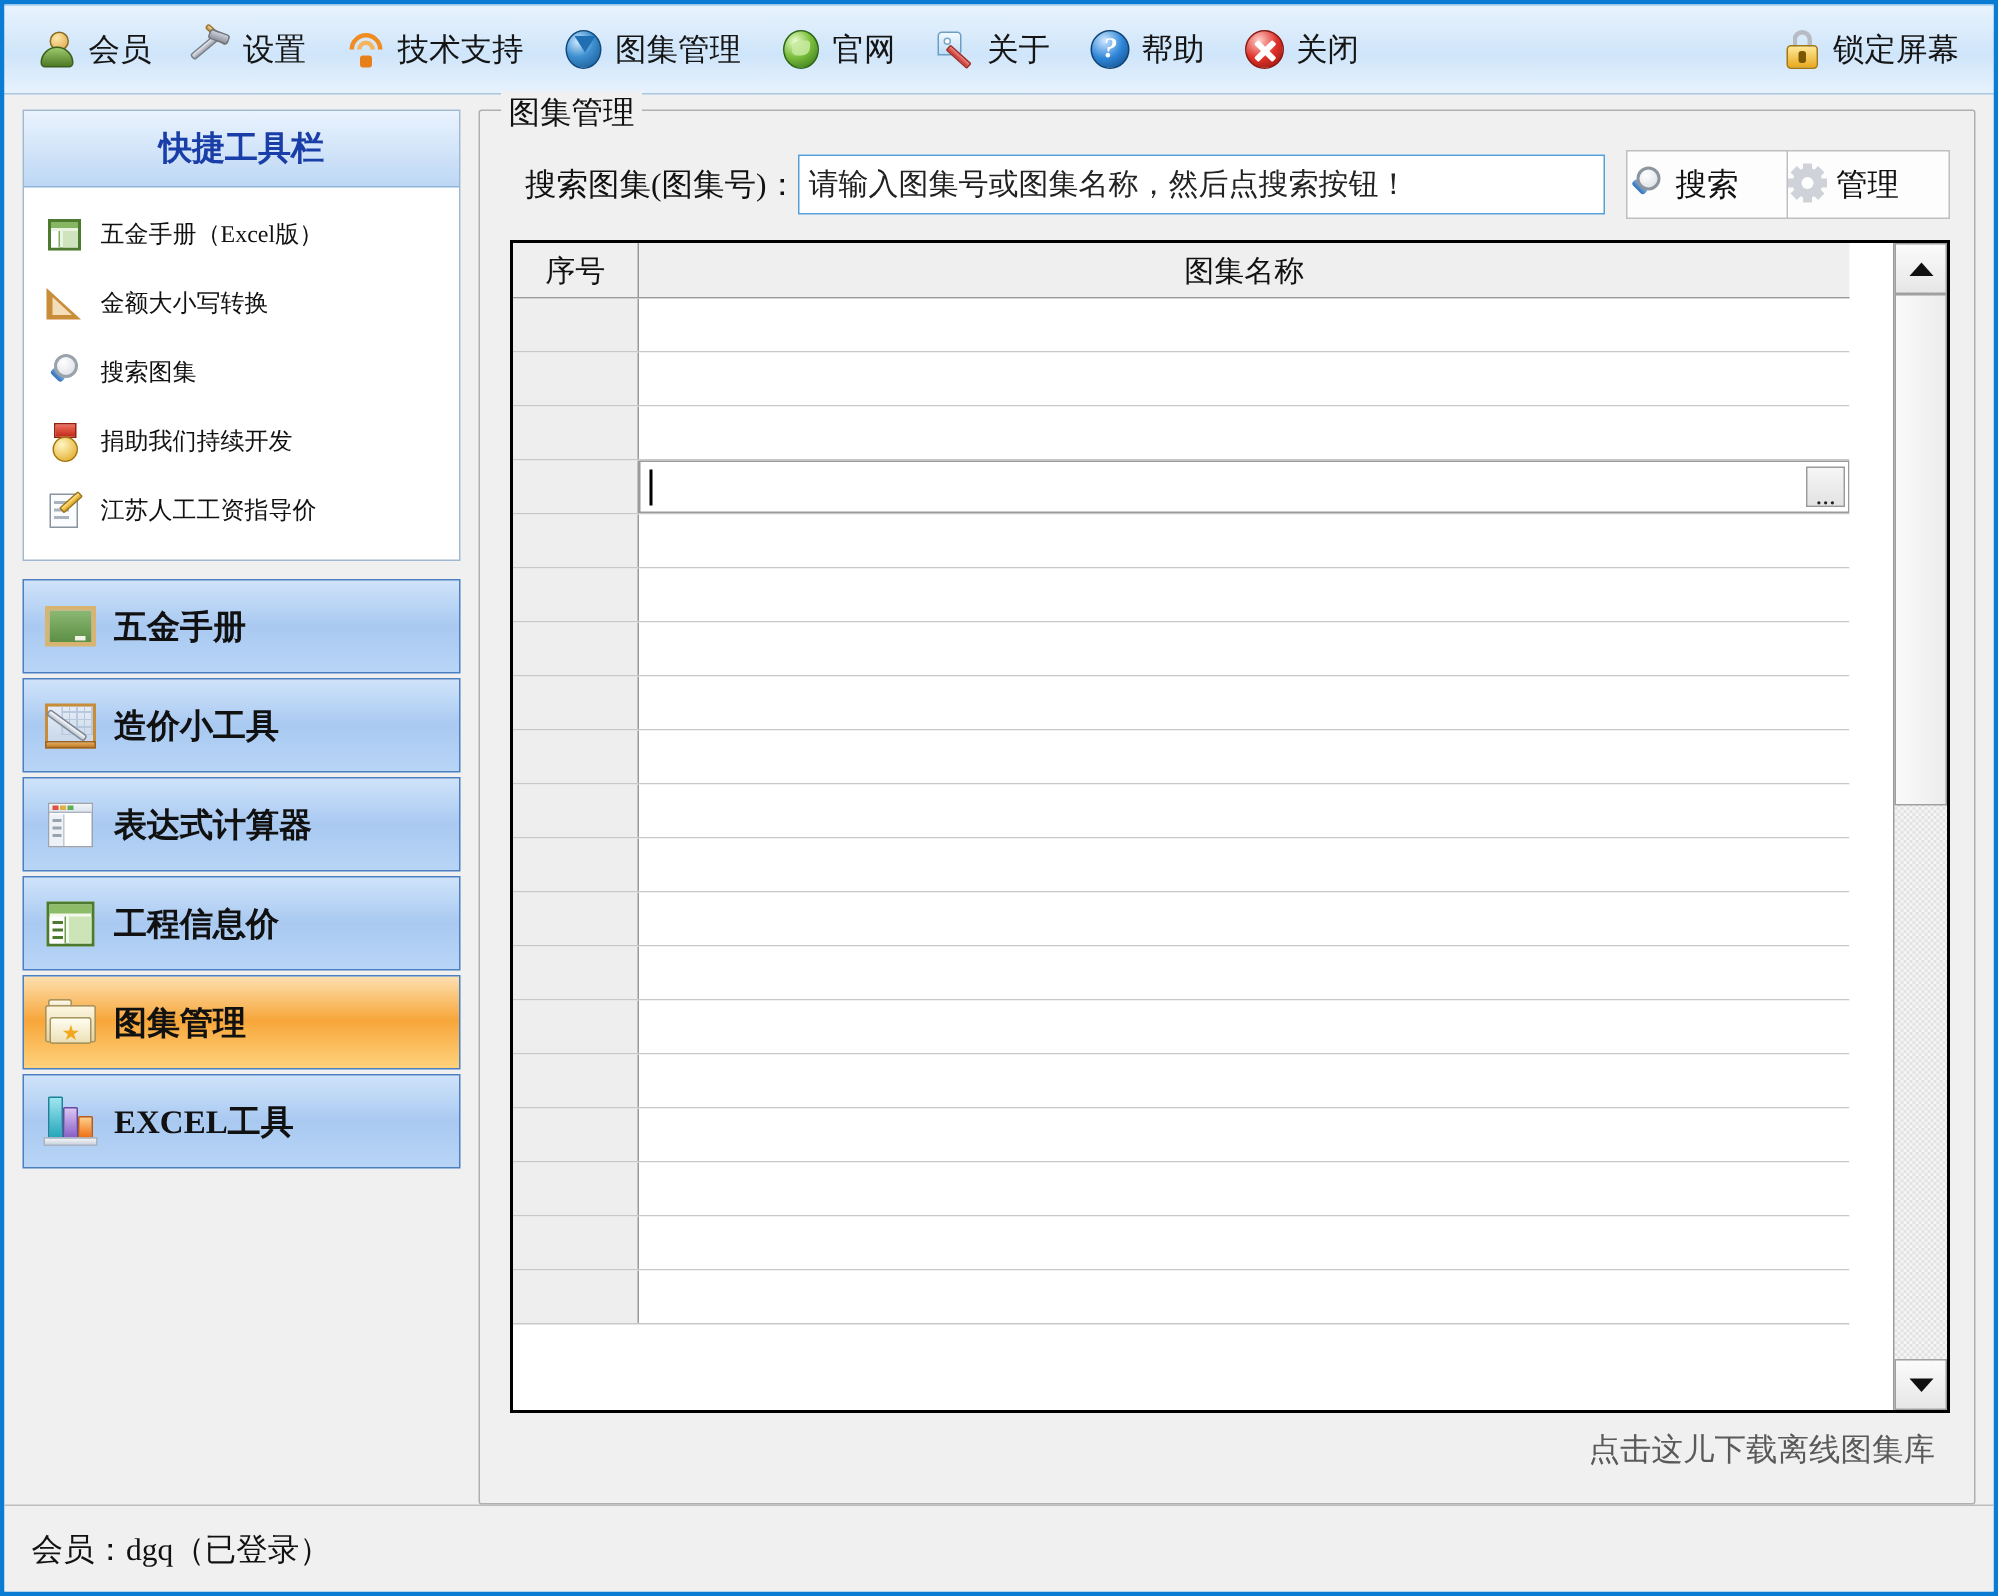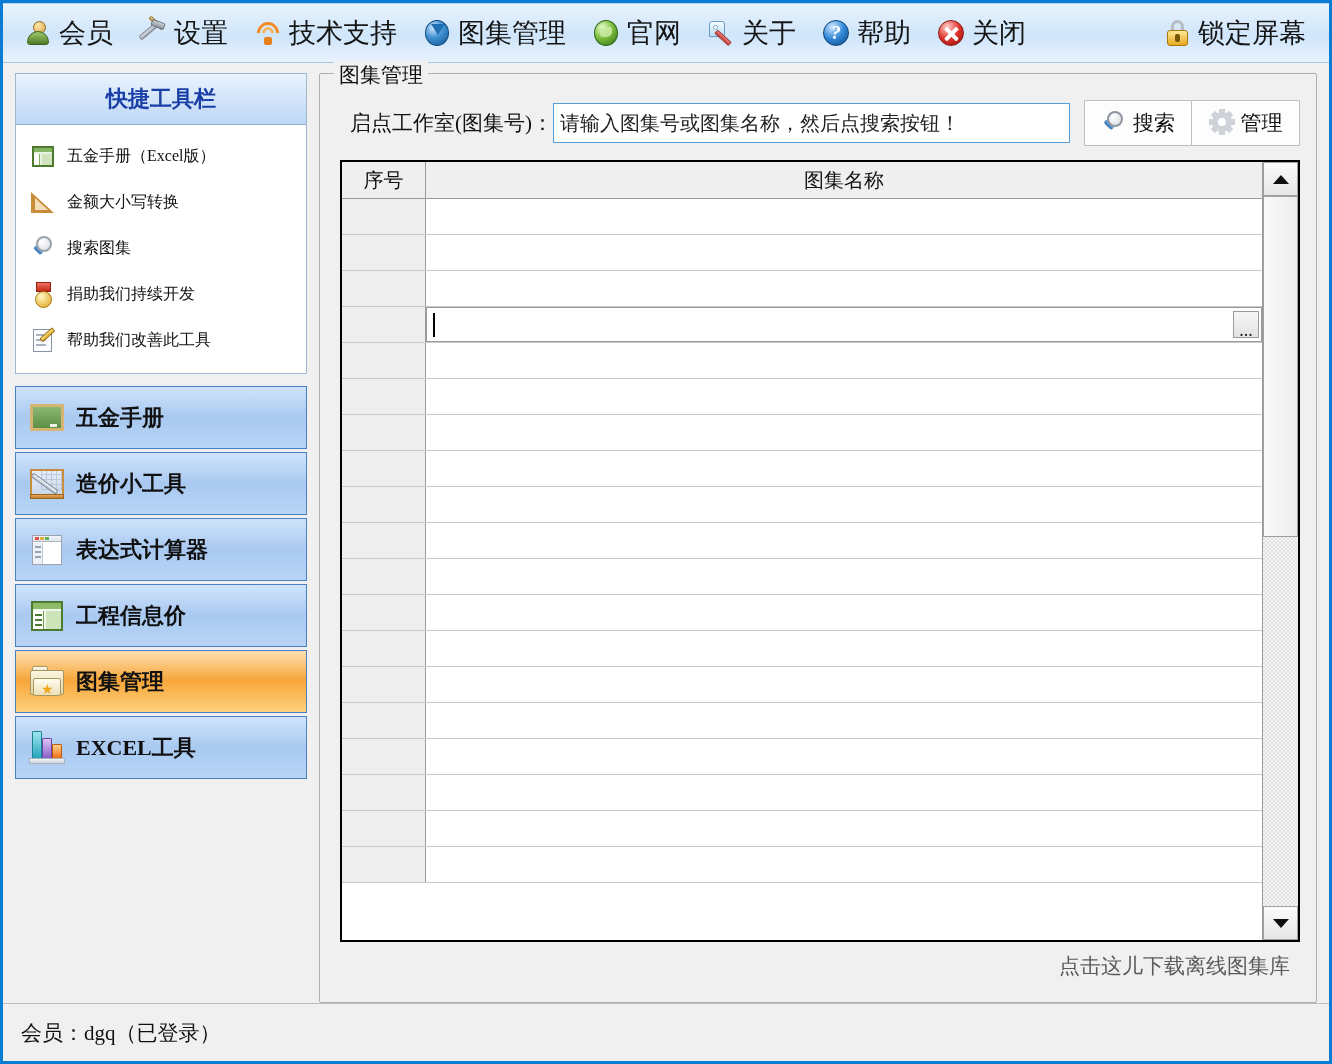--- a/index.html
+++ b/index.html
@@ -94,21 +94,21 @@
   }
   .tb-item {
     display: flex; align-items: center;
     height: 50px; padding: 0 13px;
     cursor: default;
   }
   .tb-item .tb-ico {
     width: 28px; height: 28px; margin-right: 7px;
     position: relative; flex: 0 0 auto;
   }
-  .tb-label { font-size: 27px; color: #151515; white-space: nowrap; }
+  .tb-label { font-size: 21px; color: #151515; white-space: nowrap; }
   .tb-spacer { flex: 1 1 auto; }
   .tb-lock { margin-right: 10px; }
 
   
   .ico-user .head {
     position: absolute; left: 9px; top: 2px; width: 11px; height: 11px;
     border-radius: 50%; background: radial-gradient(circle at 35% 30%, #ffe7a8, #d9a646);
     border: 1px solid #8a6a22;
   }
   .ico-user .body {
@@ -503,21 +503,21 @@
     font-size: 20px; color: #222;
     padding: 0 6px; box-sizing: border-box;
     font-family: "Liberation Serif", serif;
     margin-right: 14px;
   }
   .search-input::placeholder { color: #222; opacity: 1; }
   .btn {
     height: 46px; min-width: 108px;
     border: 1px solid #bfbfbf;
     background: #fdfdfd;
-    display: flex; align-items: center; justify-content: center;
+    display: flex; align-items: center; justify-content: flex-start;
     font-size: 21px; color: #111;
     font-family: "Liberation Serif", serif;
     box-sizing: border-box;
   }
   .btn + .btn { border-left: none; }
   .btn .bico { width: 26px; height: 26px; position: relative; margin-right: 6px; }
   .bico-search .lens {
     position: absolute; left: 6px; top: 1px; width: 16px; height: 16px;
     border: 2px solid #8e959f; border-radius: 50%;
     background: radial-gradient(circle at 35% 30%, #ffffff, #d7dbe2);
@@ -551,20 +551,21 @@
   }
 
   
   .grid-wrap {
     flex: 1 1 auto; min-height: 0;
     border: 2px solid #000000;
     background: #ffffff;
     display: flex;
     box-sizing: border-box;
     margin: 0 0 0 4px;
+    gap: 29px;
   }
   .grid-main { flex: 1 1 auto; min-width: 0; display: flex; flex-direction: column; }
   .grid-head {
     display: flex; height: 36px; min-height: 36px;
     background: #efefef;
     border-bottom: 1px solid #9a9a9a;
   }
   .grid-head .cell {
     display: flex; align-items: center; justify-content: center;
     font-size: 20px; color: #111;
@@ -768,21 +769,21 @@
                 <i class="coin"></i>
               </span>
             <span class="quick-label">捐助我们持续开发</span>
           </div>
           <div class="quick-item">
             <span class="quick-ico qi-note">
                 <i class="page"></i>
                 <i class="lines"></i>
                 <i class="pencil"></i>
               </span>
-            <span class="quick-label">帮助我们改善此工具</span>
+            <span class="quick-label">江苏人工工资指导价</span>
           </div>
         </div>
       </div>
 
       <div class="navlist">
         <div class="nav-item">
           <span class="nav-ico ni-board">
               <i class="frame"></i>
               <i class="chalk"></i>
             </span>
@@ -838,21 +839,21 @@
           <span class="nav-label">EXCEL工具</span>
         </div>
       </div>
     </div>
 
     <div class="content">
       <div class="groupbox">
         <div class="groupbox-title">图集管理</div>
 
         <div class="search-row">
-          <span class="search-label">启点工作室(图集号)：</span>
+          <span class="search-label">搜索图集(图集号)：</span>
           <input class="search-input" type="text" placeholder="请输入图集号或图集名称，然后点搜索按钮！" style="">
           <div class="btn">
             <span class="bico bico-search">
                 <i class="handle"></i>
                 <i class="lens"></i>
               </span>
             <span>搜索</span>
           </div>
           <div class="btn">
             <span class="bico bico-gear">

